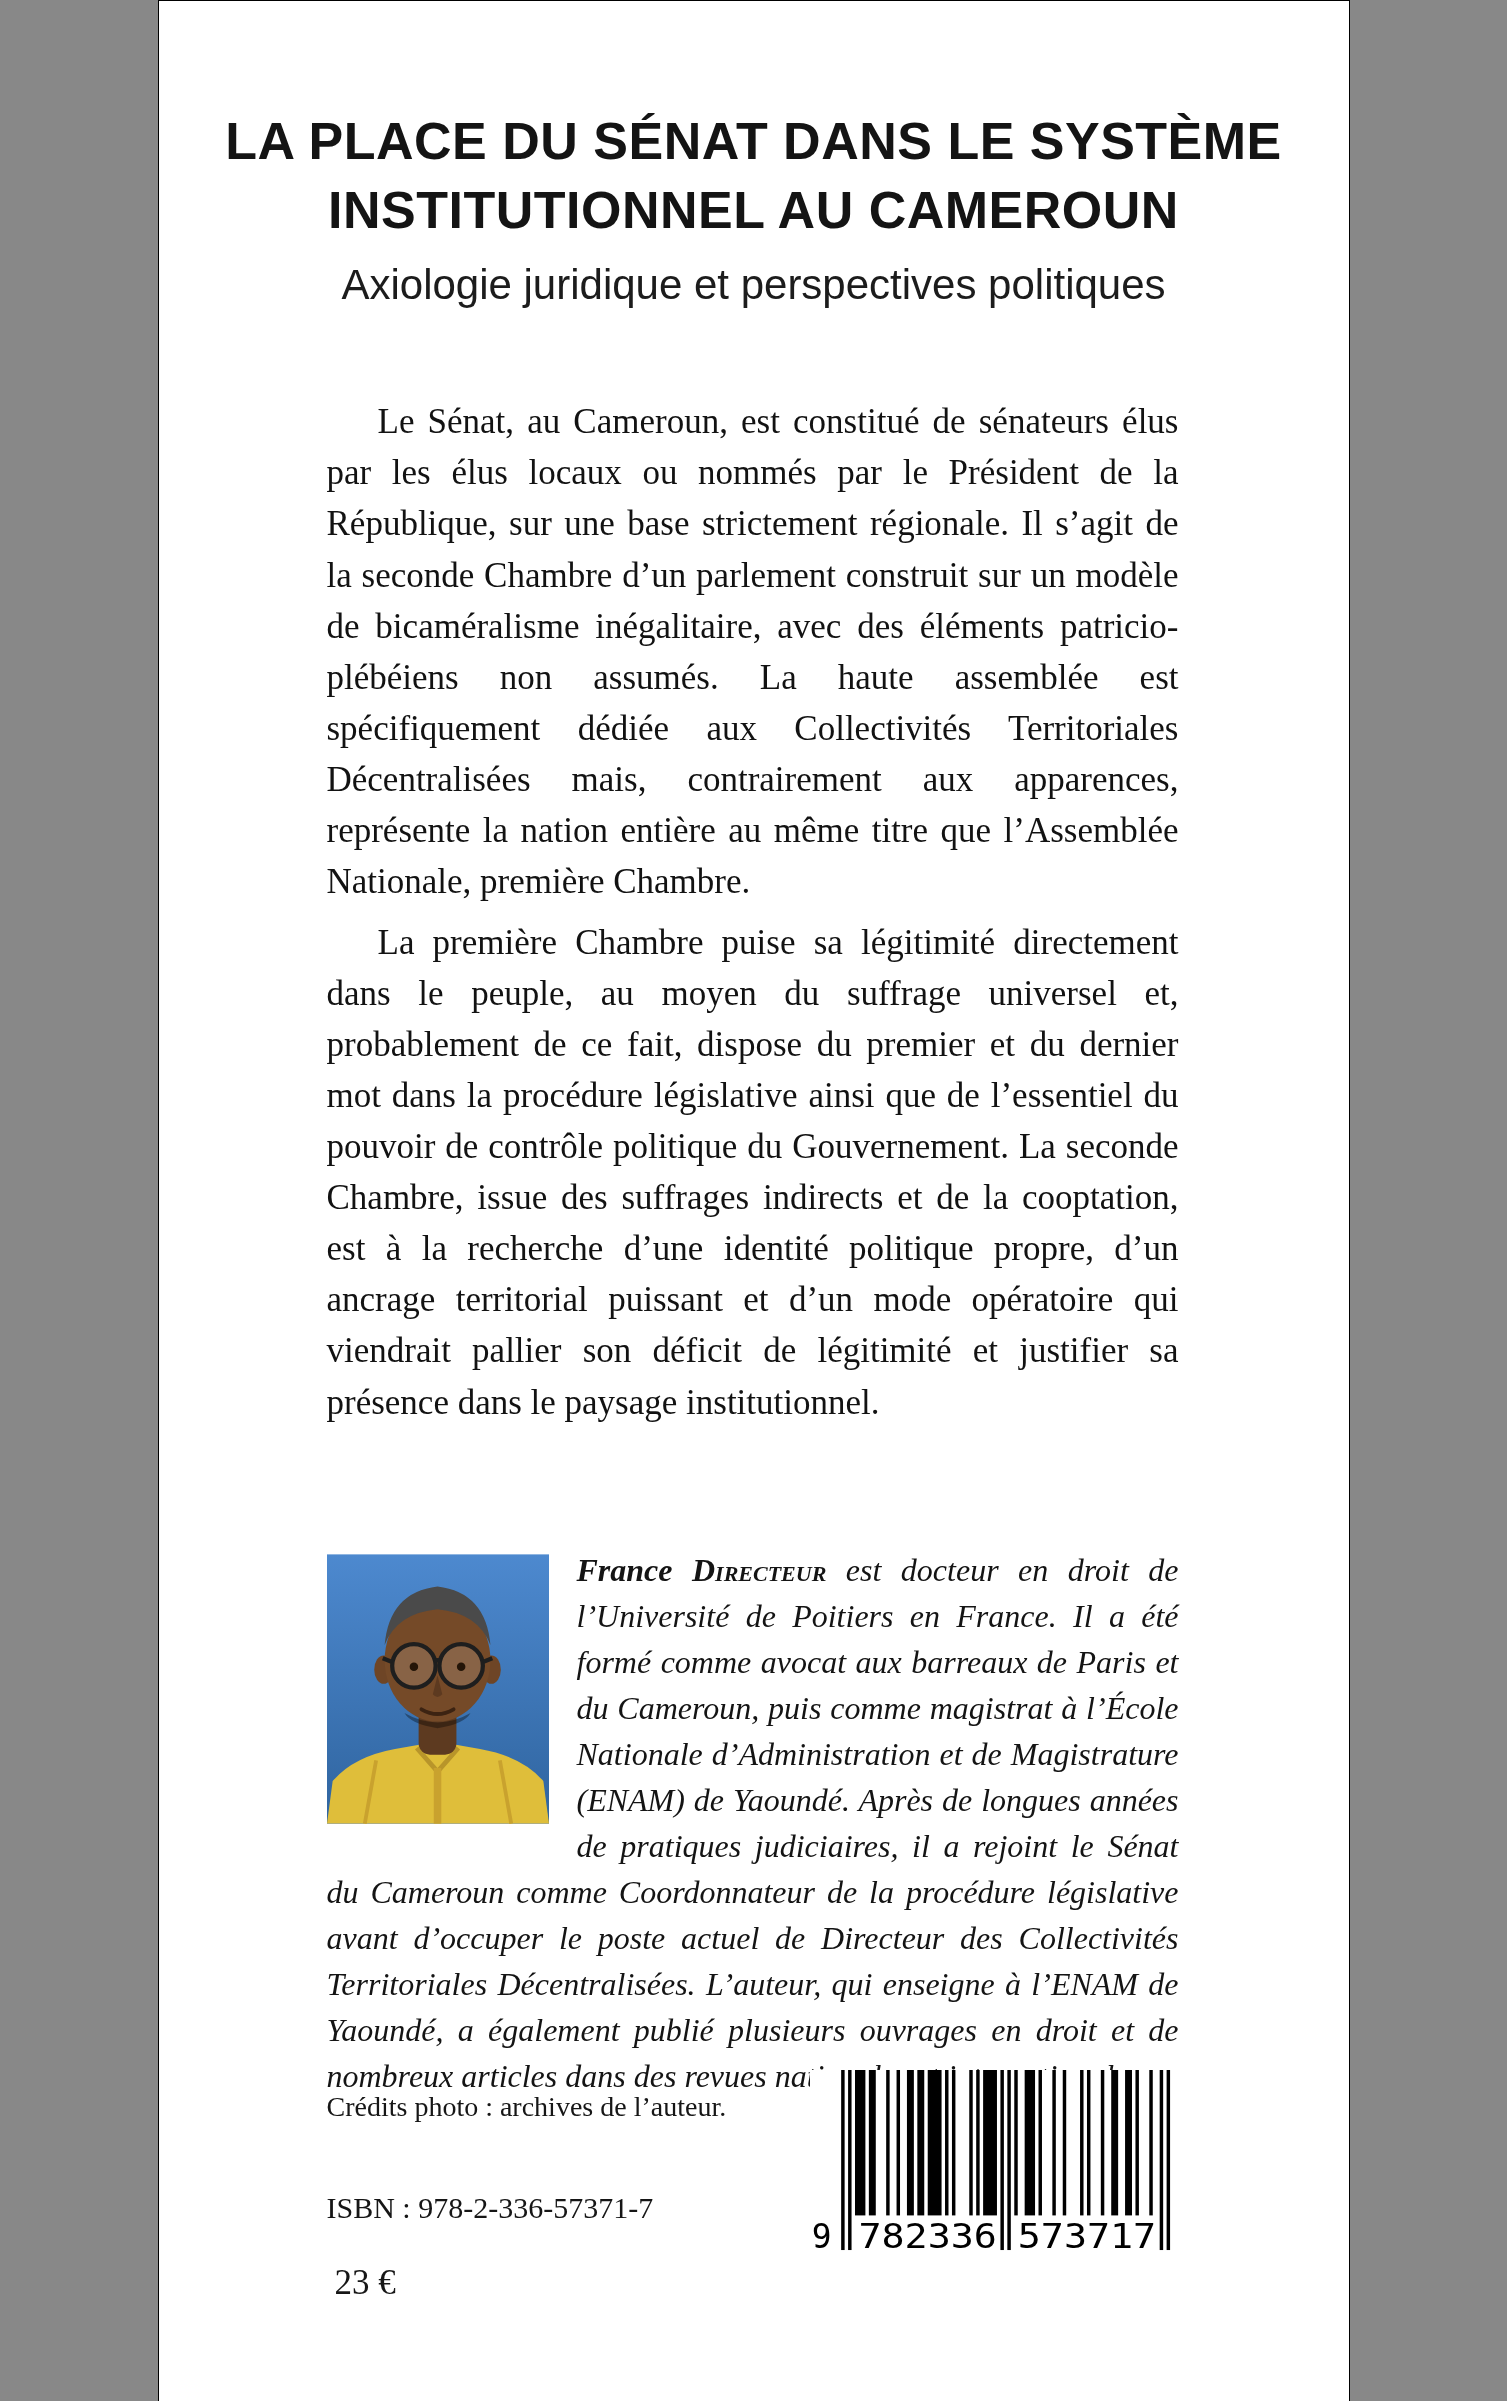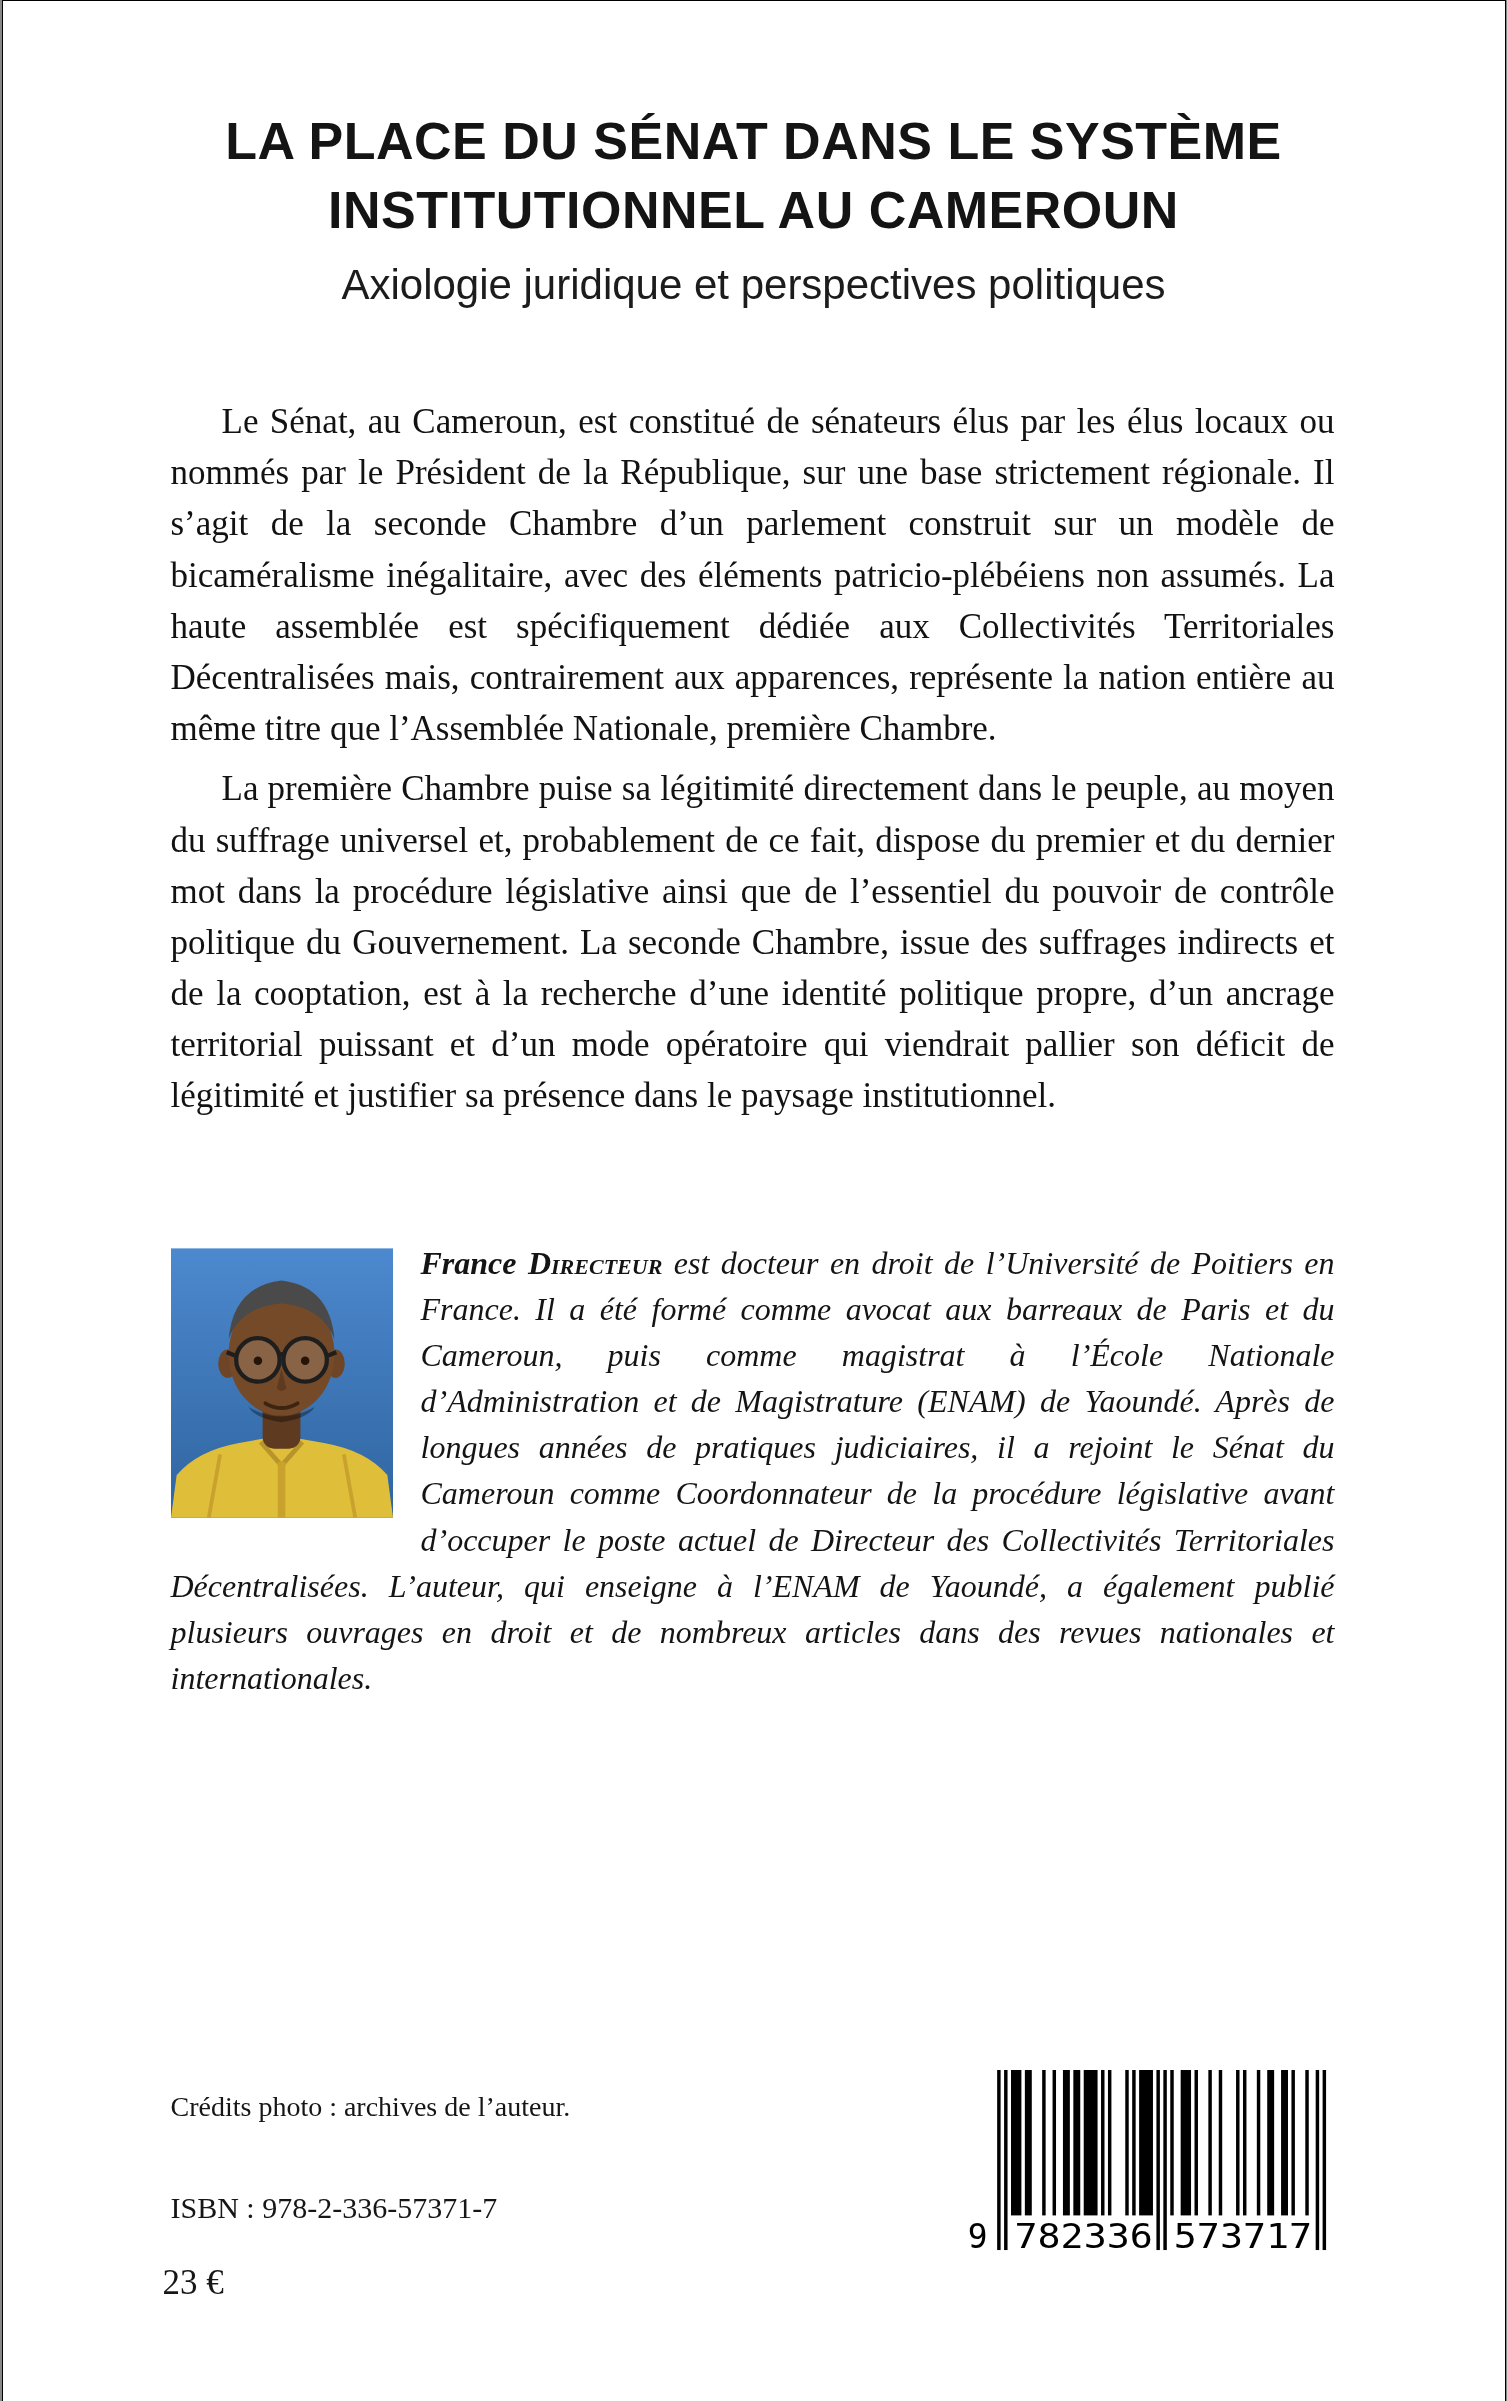--- a/index.html
+++ b/index.html
@@ -1,18 +1,18 @@
 <!DOCTYPE html>
 <html style="font-size:15px"><head>
 <meta charset="utf-8">
 <style>
   html,body{margin:0;padding:0;background:#888;}
   .page{
     position:relative;
-    width:1504px;height:2402px;
+    width:1192px;height:2402px;
     margin:0 auto;
     background:#ffffff;
     border:1.9px solid #000;
     box-sizing:border-box;
     overflow:hidden;
     color:#121212;
   }
   
   .title-block{margin-top:106px;text-align:center;}
   .title-line{
@@ -64,21 +64,21 @@
   
   .credits{
     position:absolute;left:168px;top:2090px;
     font-family:"Liberation Serif",serif;font-size:28px;color:#161616;
   }
   .isbn{
     position:absolute;left:168px;top:2190px;
     font-family:"Liberation Serif",serif;font-size:30px;color:#161616;
   }
   .price{
-    position:absolute;left:160px;top:2262px;
+    position:absolute;left:176px;top:2262px;
     font-family:"Liberation Serif",serif;font-size:35px;color:#161616;
   }
   .barcode{
     position:absolute;right:172px;top:2069px;width:367px;background:#fff;
   }
   .barcode svg{display:block;width:100%;}
   .barcode .bar{fill:#000;}
   .barcode text{
     font-family:"DejaVu Sans Mono",monospace;
     font-size:9.5px;

